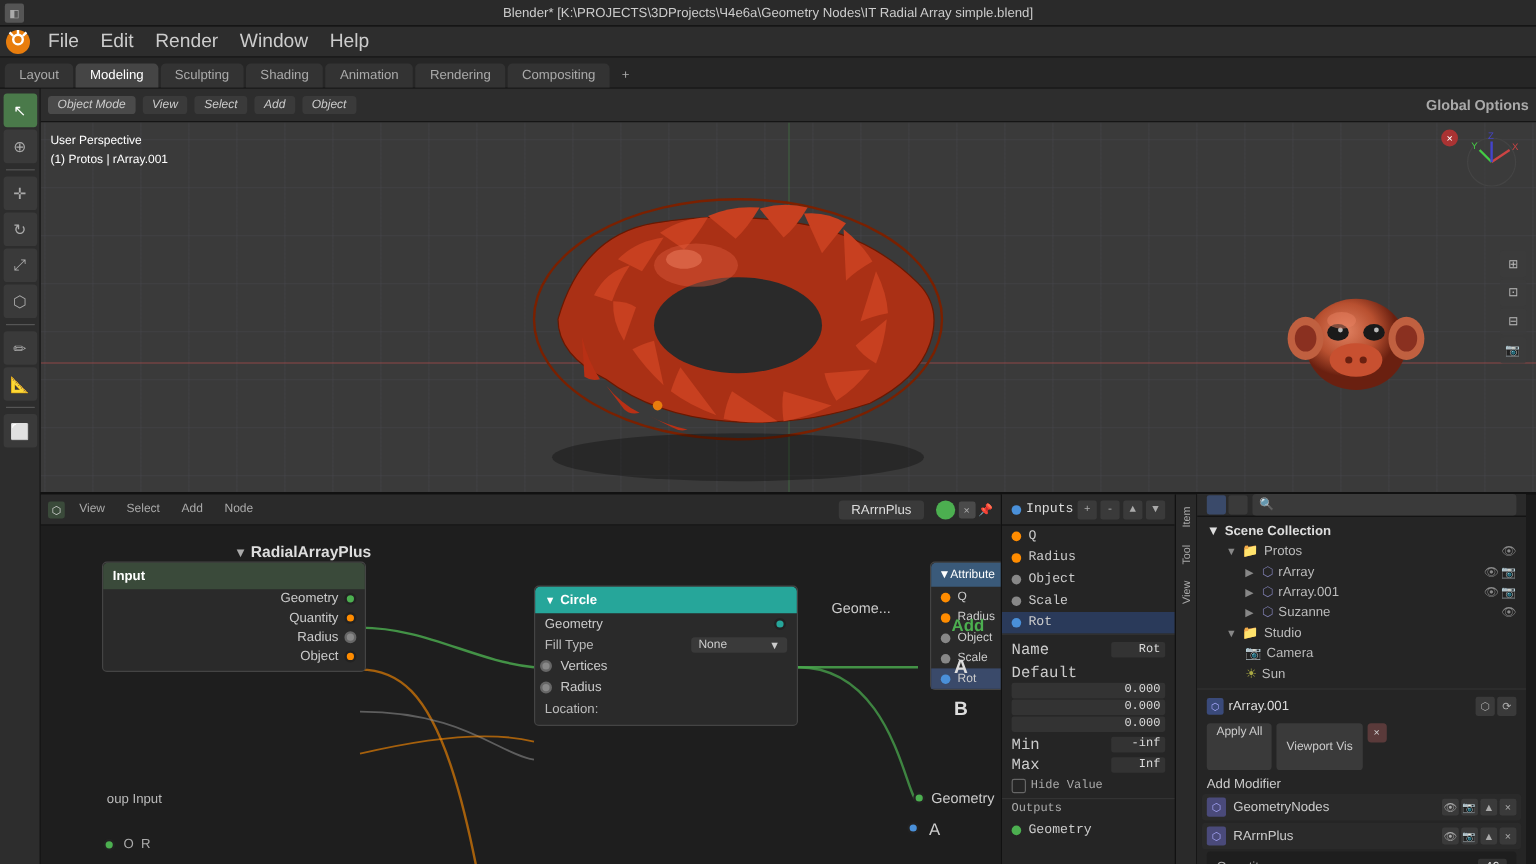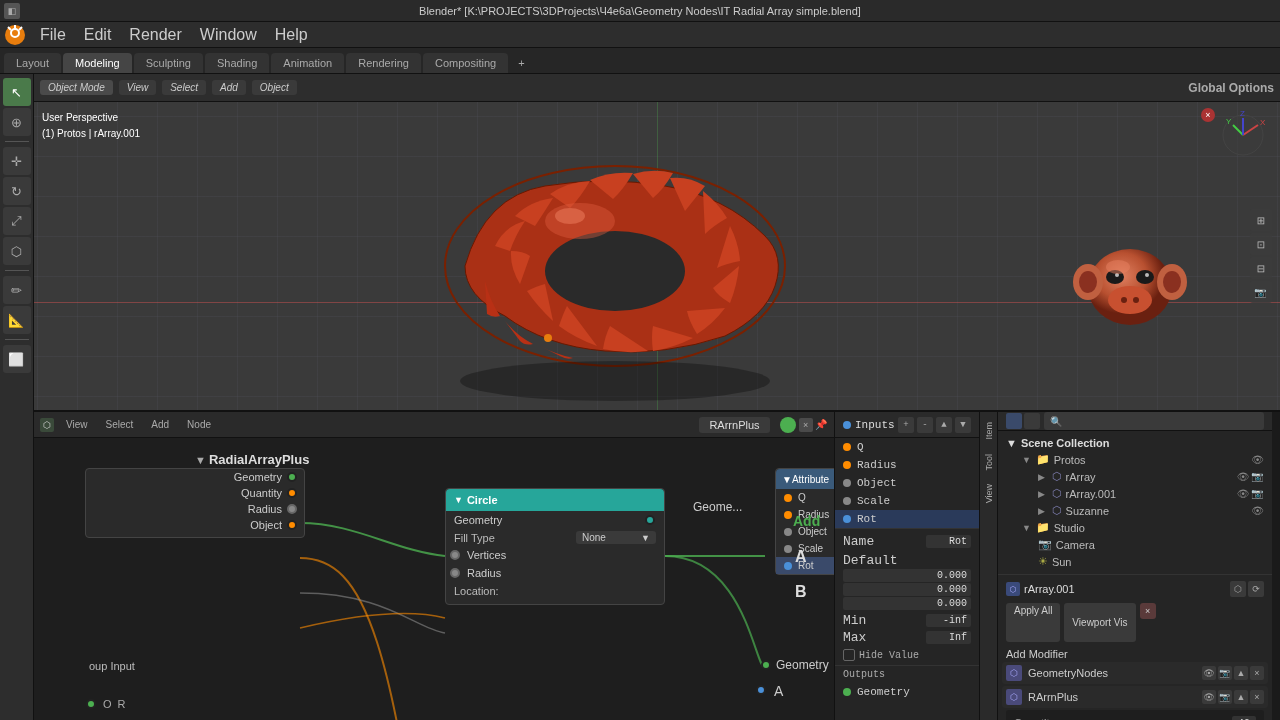--- a/index.html
+++ b/index.html
@@ -854,20 +854,21 @@
 
             <path d="M 590,118 C 670,118 680,230 690,230" stroke="#4caf50" stroke-width="2" fill="none" opacity="0.7"></path>
           </svg>
 
           <div id="radial-title">
             <span style="color:#aaa; font-size:11px;">▼ </span>
             <span>RadialArrayPlus</span>
           </div>
 
           <div id="group-input-node">
+            <div class="node-title-bar" style="background:#3a4a3a;">Input</div>
             <div class="node-socket-row">
               <span class="label">Geometry</span>
               <div class="socket socket-green socket-right"></div>
             </div>
             <div class="node-socket-row">
               <span class="label">Quantity</span>
               <div class="socket socket-orange socket-right"></div>
             </div>
             <div class="node-socket-row">
               <span class="label">Radius</span>

